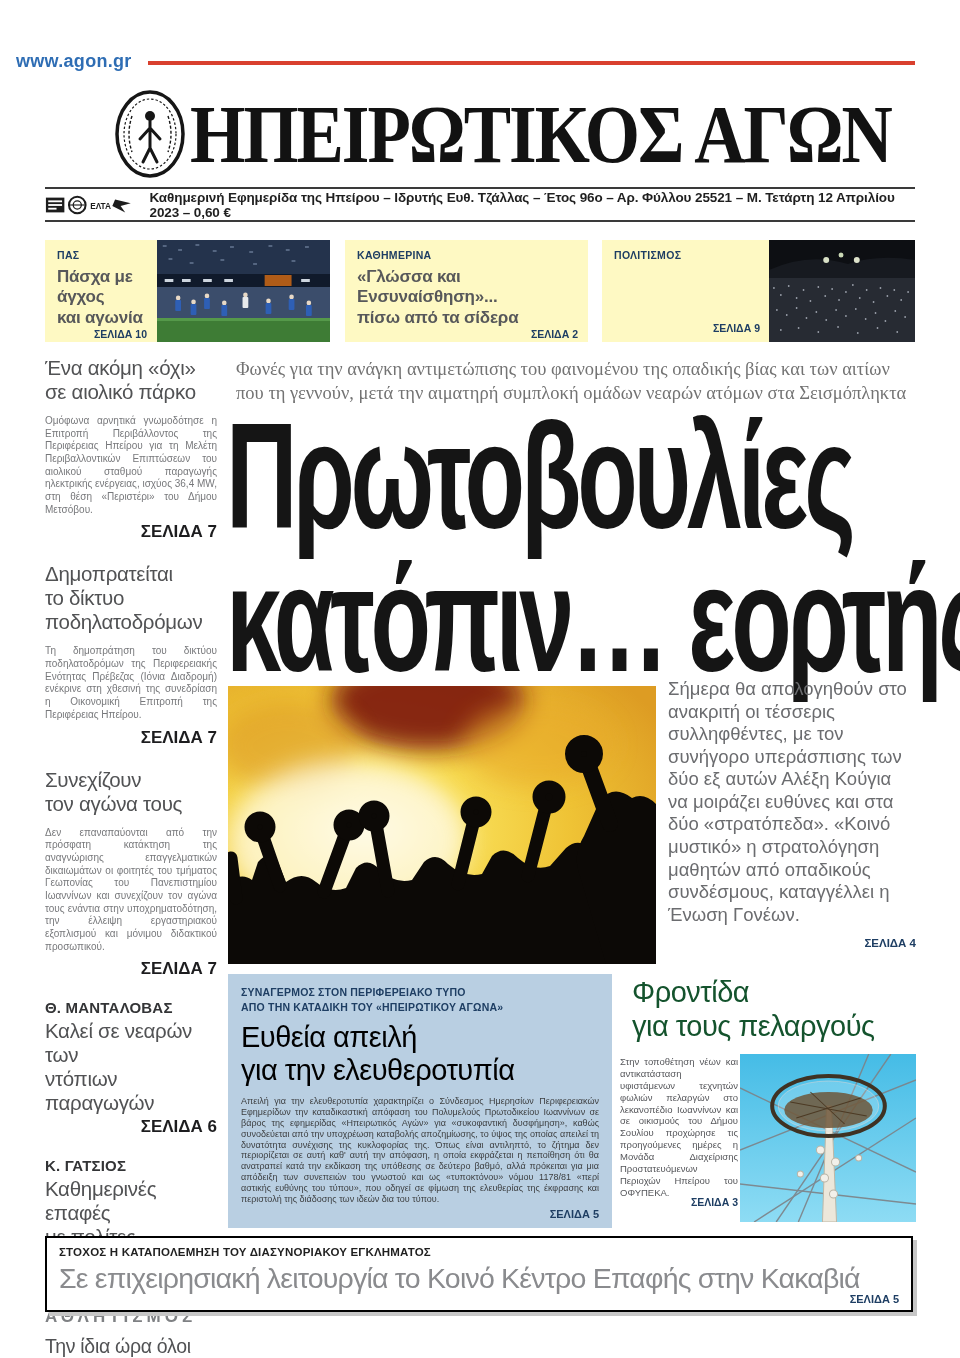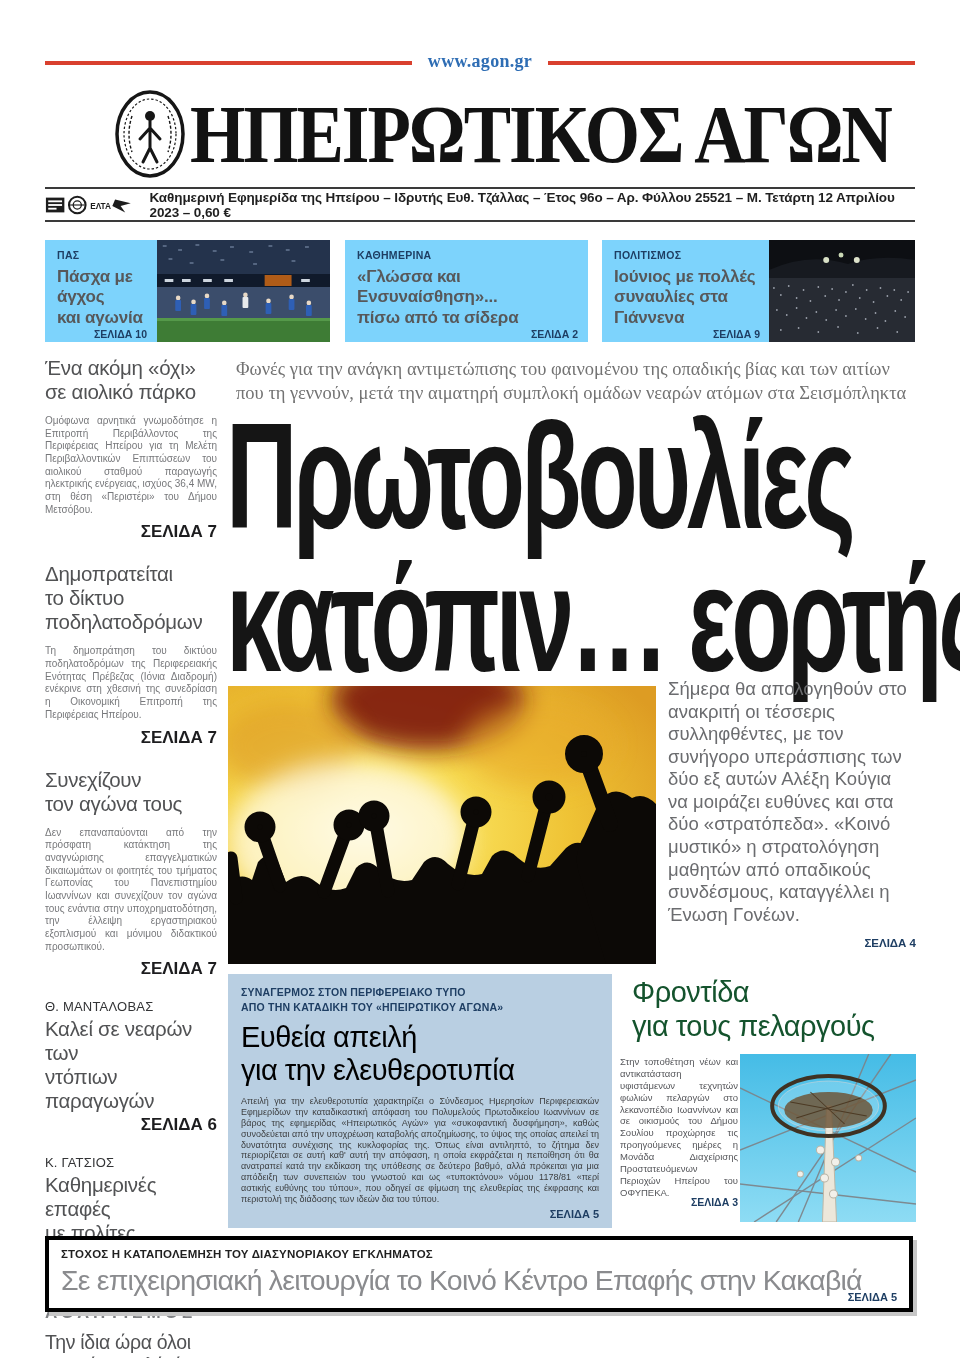--- a/index.html
+++ b/index.html
@@ -1,45 +1,45 @@
 <!DOCTYPE html>
 <html><head>
 <meta charset="utf-8">
 <style>
   html,body{margin:0;padding:0;background:#e9e9e9;}
   .page{position:relative;width:960px;height:1358px;background:#ffffff;margin:0 auto;
         font-family:"Liberation Sans",sans-serif;overflow:hidden;}
 
   
   .top-rule{position:absolute;left:45px;right:45px;top:61px;height:4px;background:#d9402e;}
-  .site-wrap{position:absolute;left:0;right:0;top:51px;text-align:center;font-family:Liberation Serif, serif;}
+  .site-wrap{position:absolute;left:0;right:0;top:51px;text-align:left;}
   .site{display:inline-block;background:#fff;padding:0 16px;font-weight:bold;font-size:18px;
         color:#2e6db4;letter-spacing:.3px;}
   .logo{position:absolute;left:108px;top:86px;}
   .masthead{position:absolute;left:190px;top:94px;width:700px;text-align:center;
         font-family:"Liberation Serif",serif;font-weight:bold;font-size:71px;line-height:1;
         color:#121212;letter-spacing:-2px;transform:scaleY(1.16);transform-origin:top;white-space:nowrap;}
   .rule-a{position:absolute;left:45px;right:45px;top:187px;height:2px;background:#3a3a3a;}
   .rule-b{position:absolute;left:45px;right:45px;top:220px;height:2px;background:#3a3a3a;}
   .infoline{position:absolute;left:45px;right:45px;top:191px;height:27px;display:flex;align-items:center;}
   .infoline-text{margin-left:16px;font-size:13.5px;font-weight:bold;color:#1f1f1f;letter-spacing:-.1px;}
 
   
-  .teaser{position:absolute;top:240px;height:102px;background:#7dd3fc;box-sizing:border-box;}
+  .teaser{position:absolute;top:240px;height:102px;background:#fef9c3;box-sizing:border-box;}
   .teaser-text{position:absolute;top:0;bottom:0;left:0;display:flex;flex-direction:column;
         padding:9px 10px 8px 12px;box-sizing:border-box;}
   .t-kicker{font-size:10.5px;font-weight:bold;color:#1e3e63;letter-spacing:.3px;}
   .t-title{font-size:17px;line-height:1.2;color:#57585a;margin-top:6px;white-space:pre-line;letter-spacing:-.2px;font-weight:bold;}
   .t-page{margin-top:auto;align-self:flex-end;font-size:10.5px;font-weight:bold;color:#1e3e63;}
   .teaser-photo{position:absolute;right:0;top:0;height:100%;}
 
   
   .sidebar{position:absolute;left:45px;top:356px;width:172px;}
   .s-art{margin-bottom:20px;}
-  .s-kicker{font-size:13px;font-weight:normal;color:#333436;margin-bottom:3px;letter-spacing:.2px;}
+  .s-kicker{font-size:15px;font-weight:bold;color:#333436;margin-bottom:3px;letter-spacing:.2px;}
   .s-title{font-size:20.5px;line-height:1.17;color:#515254;letter-spacing:-.3px;white-space:pre-line;}
   .s-body{font-size:10px;line-height:1.27;color:#77787b;text-align:justify;margin-top:11px;}
   .s-page{font-size:17px;font-weight:bold;color:#1d1d1f;text-align:right;margin-top:6px;}
   .s-div{height:4px;background:#a9c5dc;margin:14px 0 12px 0;}
   .s-sport-h{font-size:17px;font-weight:bold;color:#7f8184;letter-spacing:4px;margin-bottom:8px;}
 
   
   .lead-intro{position:absolute;left:236px;top:357px;font-family:Liberation Serif, serif;
         font-size:18.5px;line-height:1.3;color:#737373;white-space:pre-line;}
   .hl{position:absolute;left:226px;font-weight:bold;font-size:118px;line-height:1;color:#151515;
@@ -60,21 +60,21 @@
   
   .storks-title{position:absolute;left:632px;top:976px;font-size:29px;line-height:1.16;color:#14532d;
         letter-spacing:-.5px;white-space:pre-line;}
   .storks-body{position:absolute;left:620px;top:1056px;width:118px;font-size:9.5px;line-height:1.25;
         color:#55565a;text-align:justify;}
   .storks-page{position:absolute;left:620px;top:1196px;width:118px;text-align:right;
         font-size:10.5px;font-weight:bold;color:#1e3e63;}
   .storks-photo{position:absolute;left:740px;top:1054px;width:176px;height:168px;}
 
   
-  .strip{position:absolute;left:45px;top:1236px;width:868px;height:76px;border:4px solid #000000;
+  .strip{position:absolute;left:45px;top:1236px;width:868px;height:76px;border:2px solid #000000;
         background:#fff;box-shadow:4px 4px 0 #c6c6c6;box-sizing:border-box;padding:8px 12px;}
   .strip-kicker{font-size:11.5px;font-weight:bold;color:#1f1f1f;letter-spacing:.2px;}
   .strip-title{font-size:28.5px;color:#8a8b8e;margin-top:4px;letter-spacing:-.8px;white-space:nowrap;}
   .strip-page{position:absolute;right:12px;bottom:5px;font-size:11px;font-weight:bold;color:#1e3e63;}
 </style>
 </head>
 <body>
 
 <div class="page">
 
@@ -180,22 +180,20 @@
       <div class="t-kicker">ΚΑΘΗΜΕΡΙΝΑ</div>
       <div class="t-title">«Γλώσσα και Ενσυναίσθηση»...
 πίσω από τα σίδερα</div>
       <div class="t-page">ΣΕΛΙΔΑ 2</div>
     </div>
   </div>
 
   <div class="teaser" style="left:602px;width:313px;">
     <div class="teaser-text" style="width:168px;">
       <div class="t-kicker">ΠΟΛΙΤΙΣΜΟΣ</div>
-      <div class="t-title">Ιούνιος με πολλές
-συναυλίες στα Γιάννενα</div>
       <div class="t-page">ΣΕΛΙΔΑ 9</div>
     </div>
     <svg class="teaser-photo" width="146" height="102" viewBox="0 0 148 102" preserveAspectRatio="none">
       <rect width="148" height="102" fill="#171a20"></rect>
       <path d="M0,0 L148,0 L148,20 Q110,14 80,24 Q40,12 0,30 Z" fill="#0d0f13"></path>
       <circle cx="58" cy="20" r="3" fill="#eef7d9" opacity="0.9"></circle>
       <circle cx="73" cy="15" r="2.5" fill="#dff0c8" opacity="0.9"></circle>
       <circle cx="89" cy="20" r="3" fill="#f4fadf" opacity="0.9"></circle>
       <rect y="38" width="148" height="64" fill="#272b33"></rect>
       <g fill="#aeb4bf" opacity="0.85">

